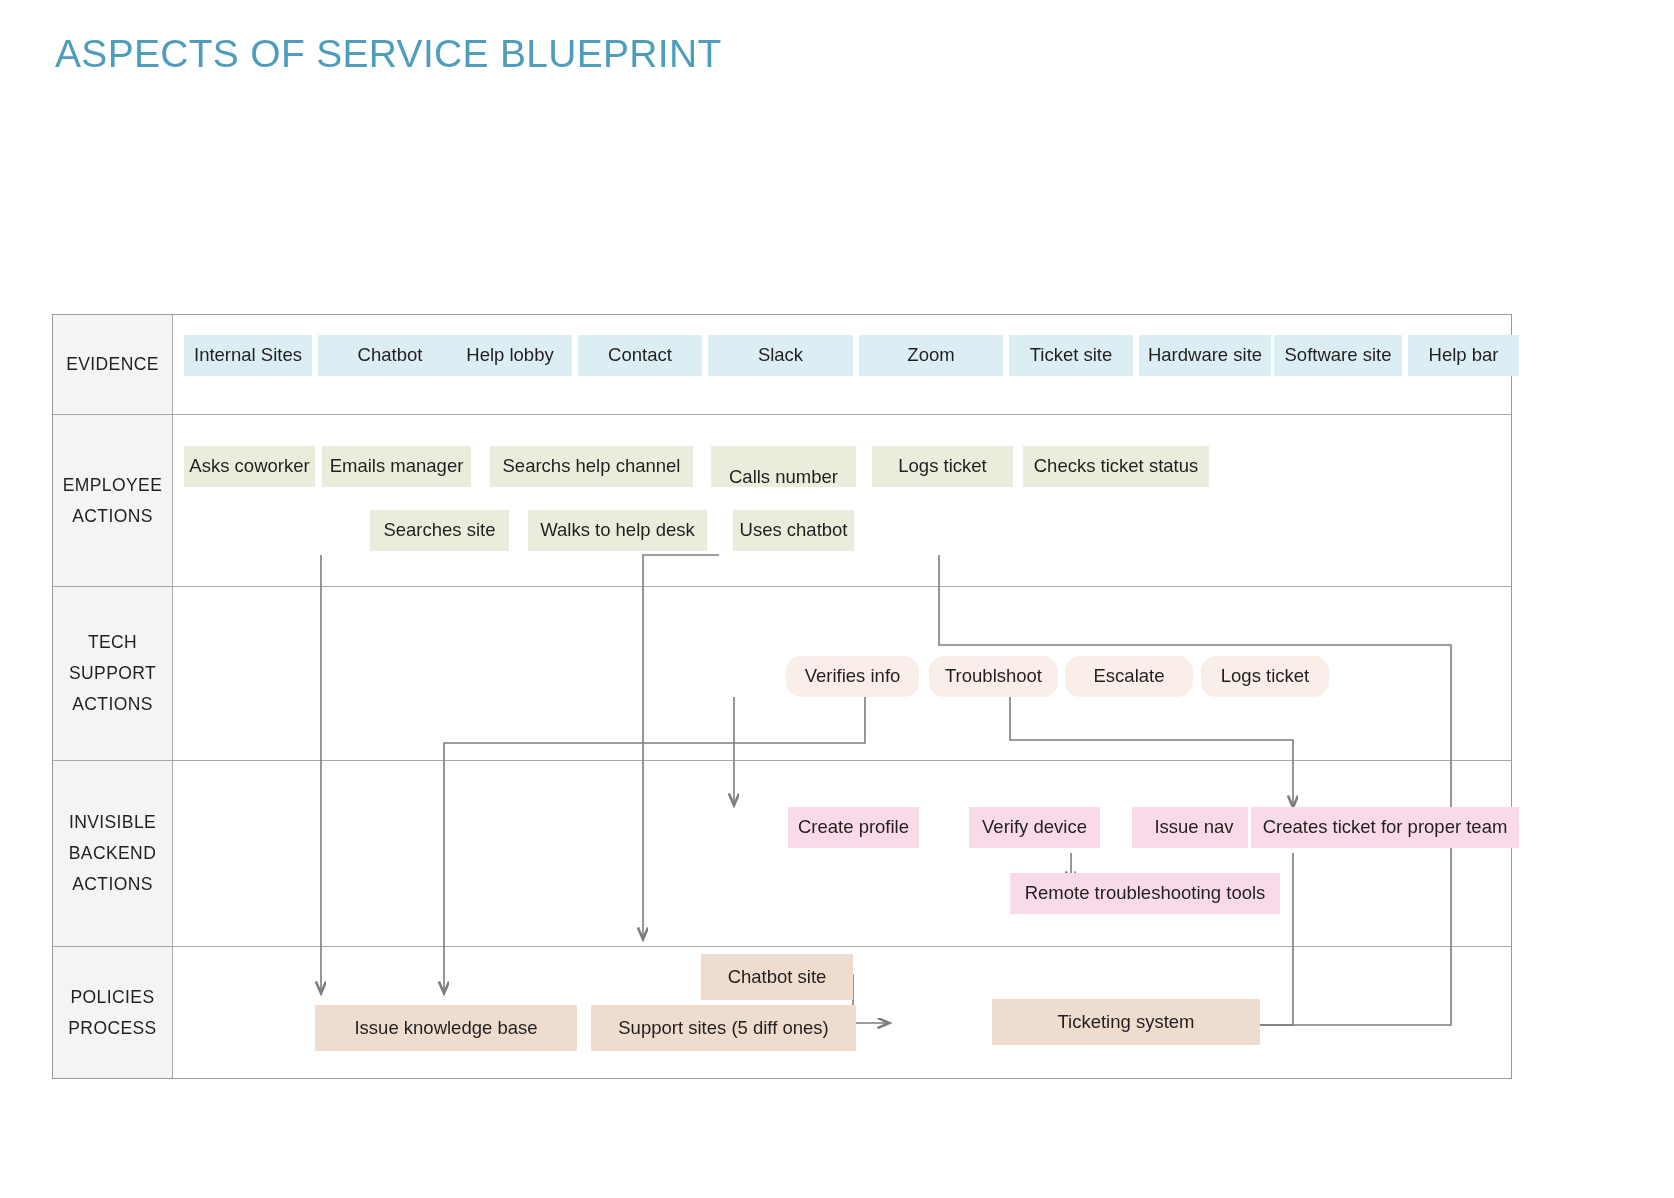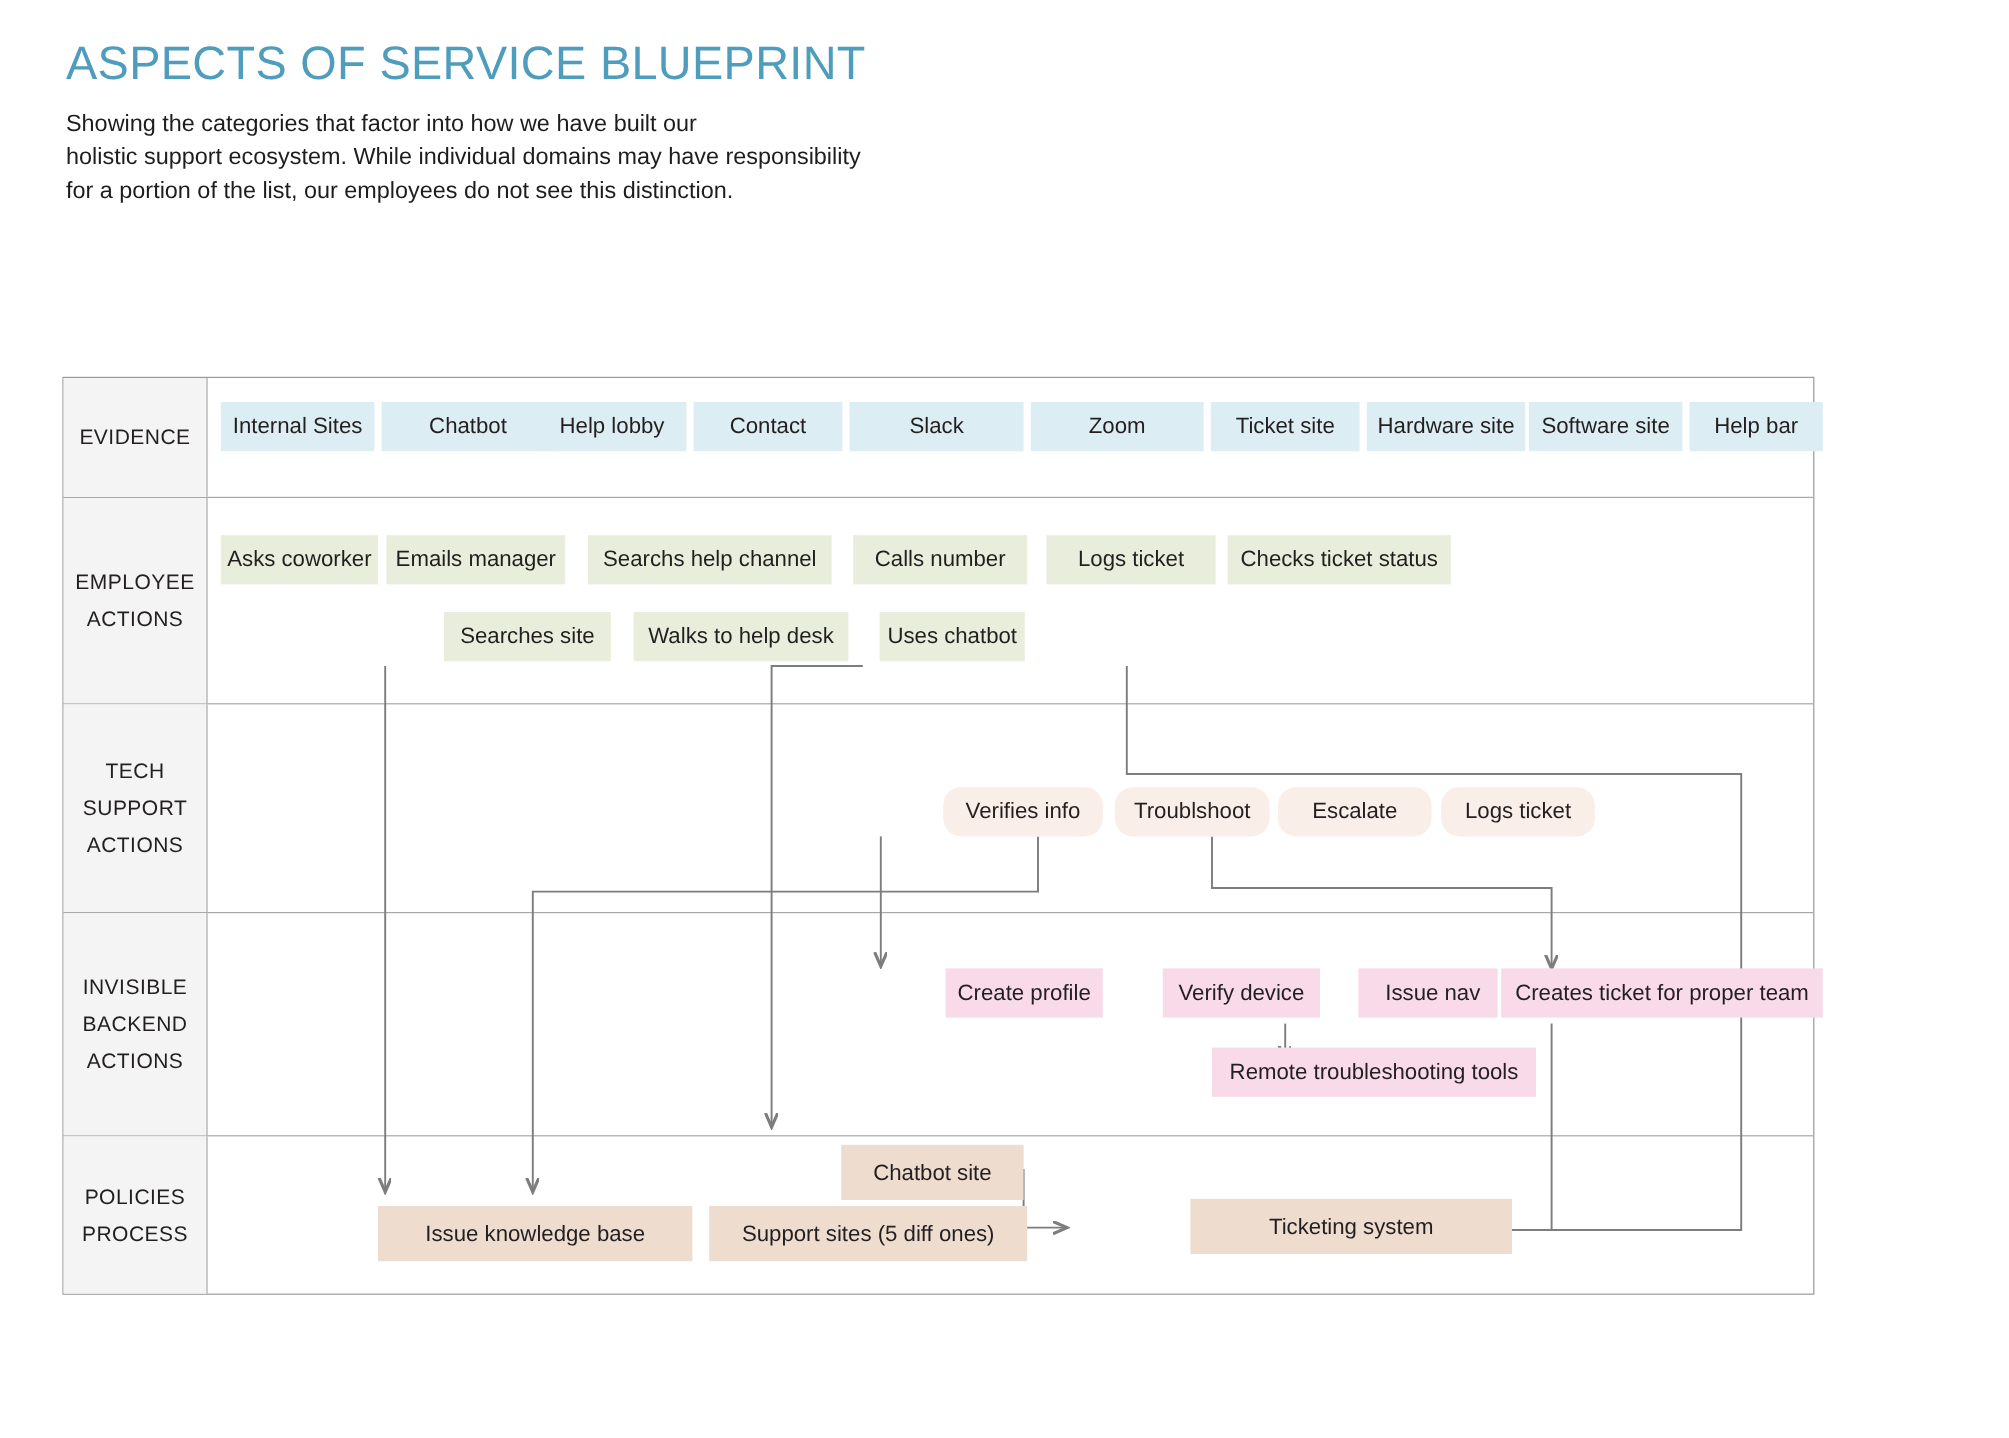--- a/index.html
+++ b/index.html
@@ -114,23 +114,20 @@
     pointer-events: none;
     z-index: 1;
   }
   #connectors path, #connectors line { stroke: #7d7d7d; stroke-width: 1.6; fill: none; }
 </style>
 </head>
 <body>
 
 <div id="header">
   <h1 id="page-title">ASPECTS OF SERVICE BLUEPRINT</h1>
-  <p id="subtitle">Showing the categories that factor into how we have built our
-holistic support ecosystem. While individual domains may have responsibility
-for a portion of the list, our employees do not see this distinction.</p>
 </div>
 
 <div id="blueprint">
 
   <svg id="connectors" viewBox="0 0 1460 765">
     <defs>
       <marker id="arrow" markerWidth="9" markerHeight="9" refX="7.2" refY="3.2" orient="auto">
         <path d="M0,0 L7.4,3.2 L0,6.4" fill="none" stroke="#7d7d7d" stroke-width="1.2"></path>
       </marker>
     </defs>
@@ -202,21 +199,21 @@
     <div class="lane-body">
       <div class="box employee-box" style="left:12px;  top:31px; width:131px;">
           <span>Asks coworker</span>
         </div>
       <div class="box employee-box" style="left:150px; top:31px; width:149px;">
           <span>Emails manager</span>
         </div>
       <div class="box employee-box" style="left:318px; top:31px; width:203px;">
           <span>Searchs help channel</span>
         </div>
-      <div class="box employee-box" style="left:539px; top:31px; width:145px;">
+      <div class="box employee-box" style="left:539px; top:31px; width:145px;align-items:flex-end;">
           <span>Calls number</span>
         </div>
       <div class="box employee-box" style="left:700px; top:31px; width:141px;">
           <span>Logs ticket</span>
         </div>
       <div class="box employee-box" style="left:851px; top:31px; width:186px;">
           <span>Checks ticket status</span>
         </div>
 
       <div class="box employee-box" style="left:198px; top:95px; width:139px;">

